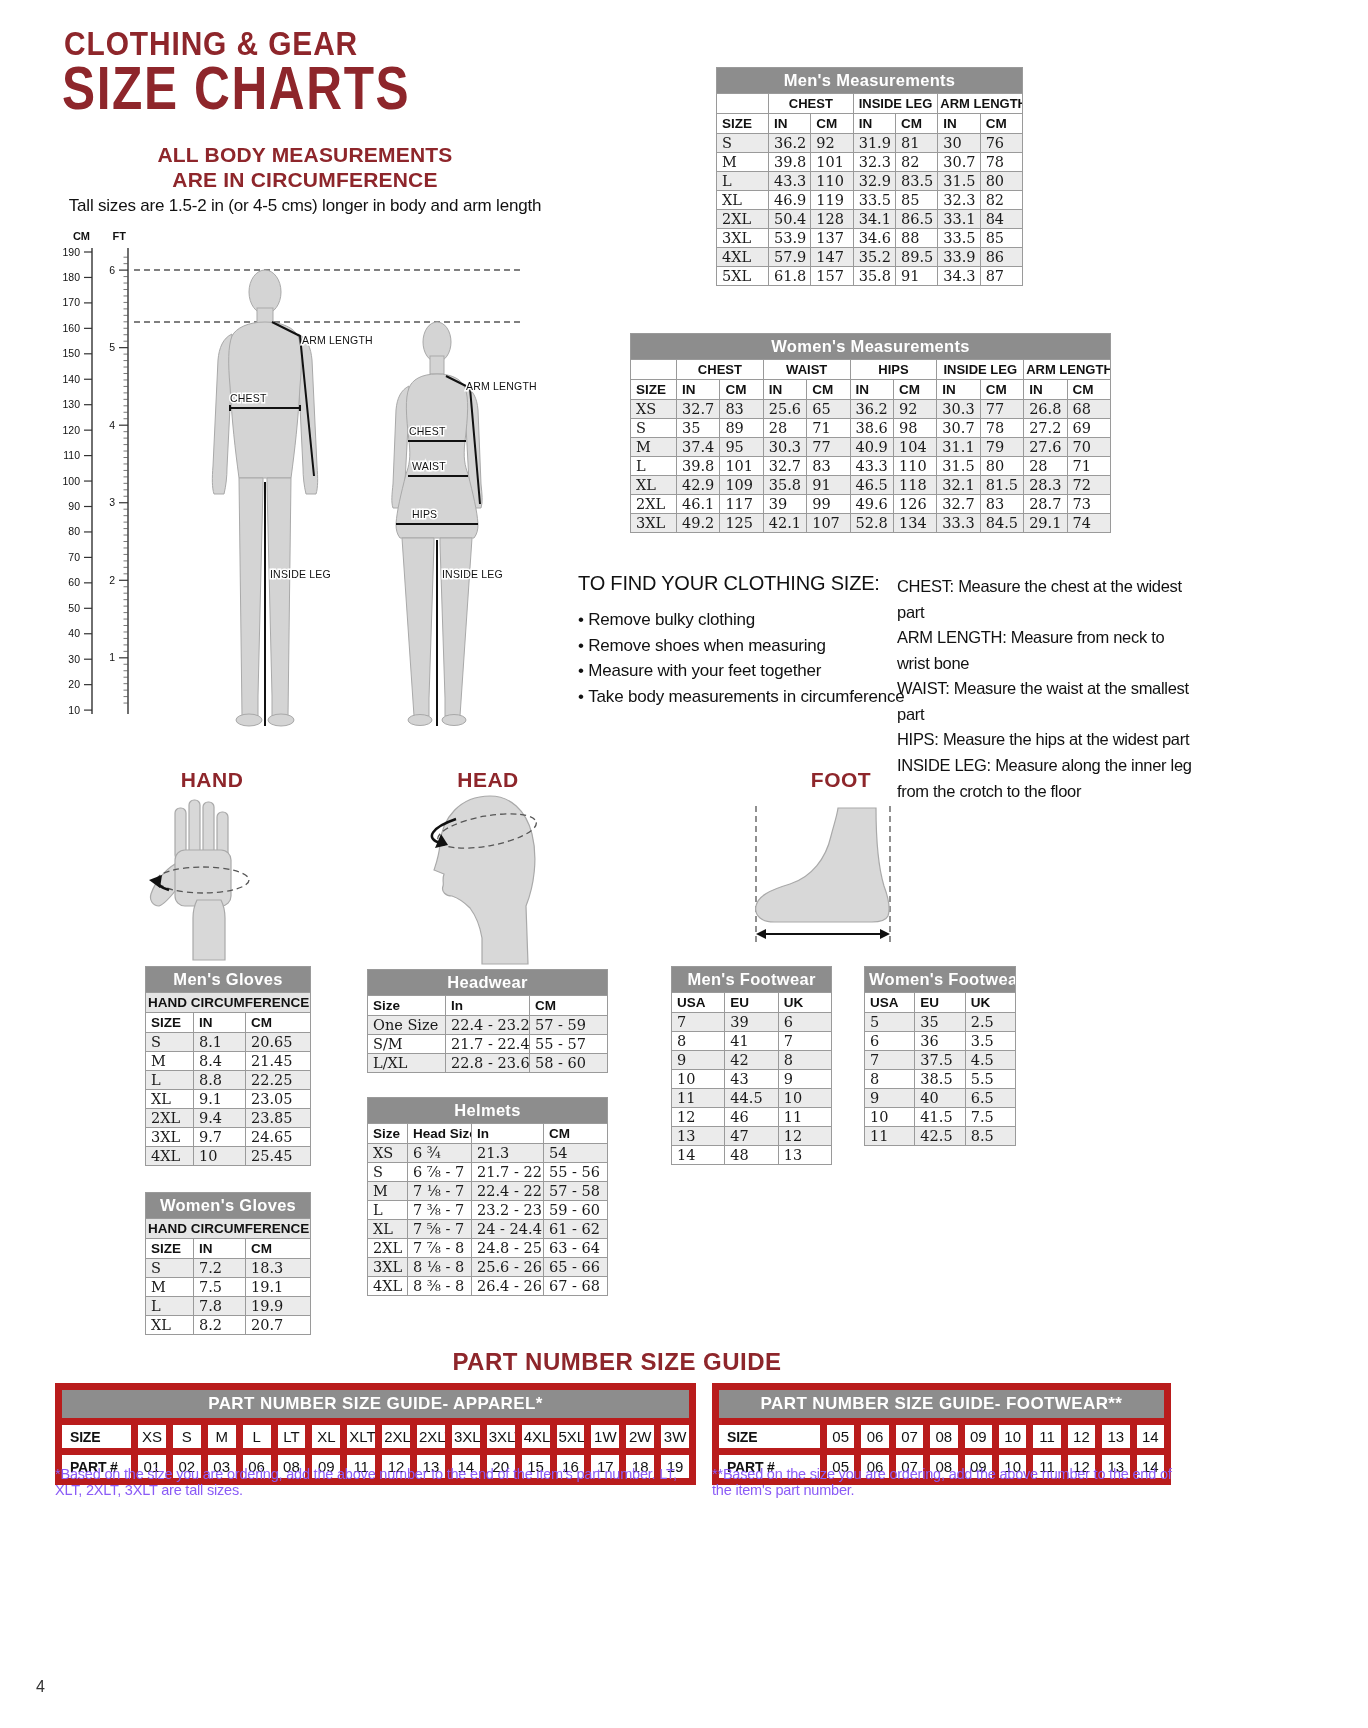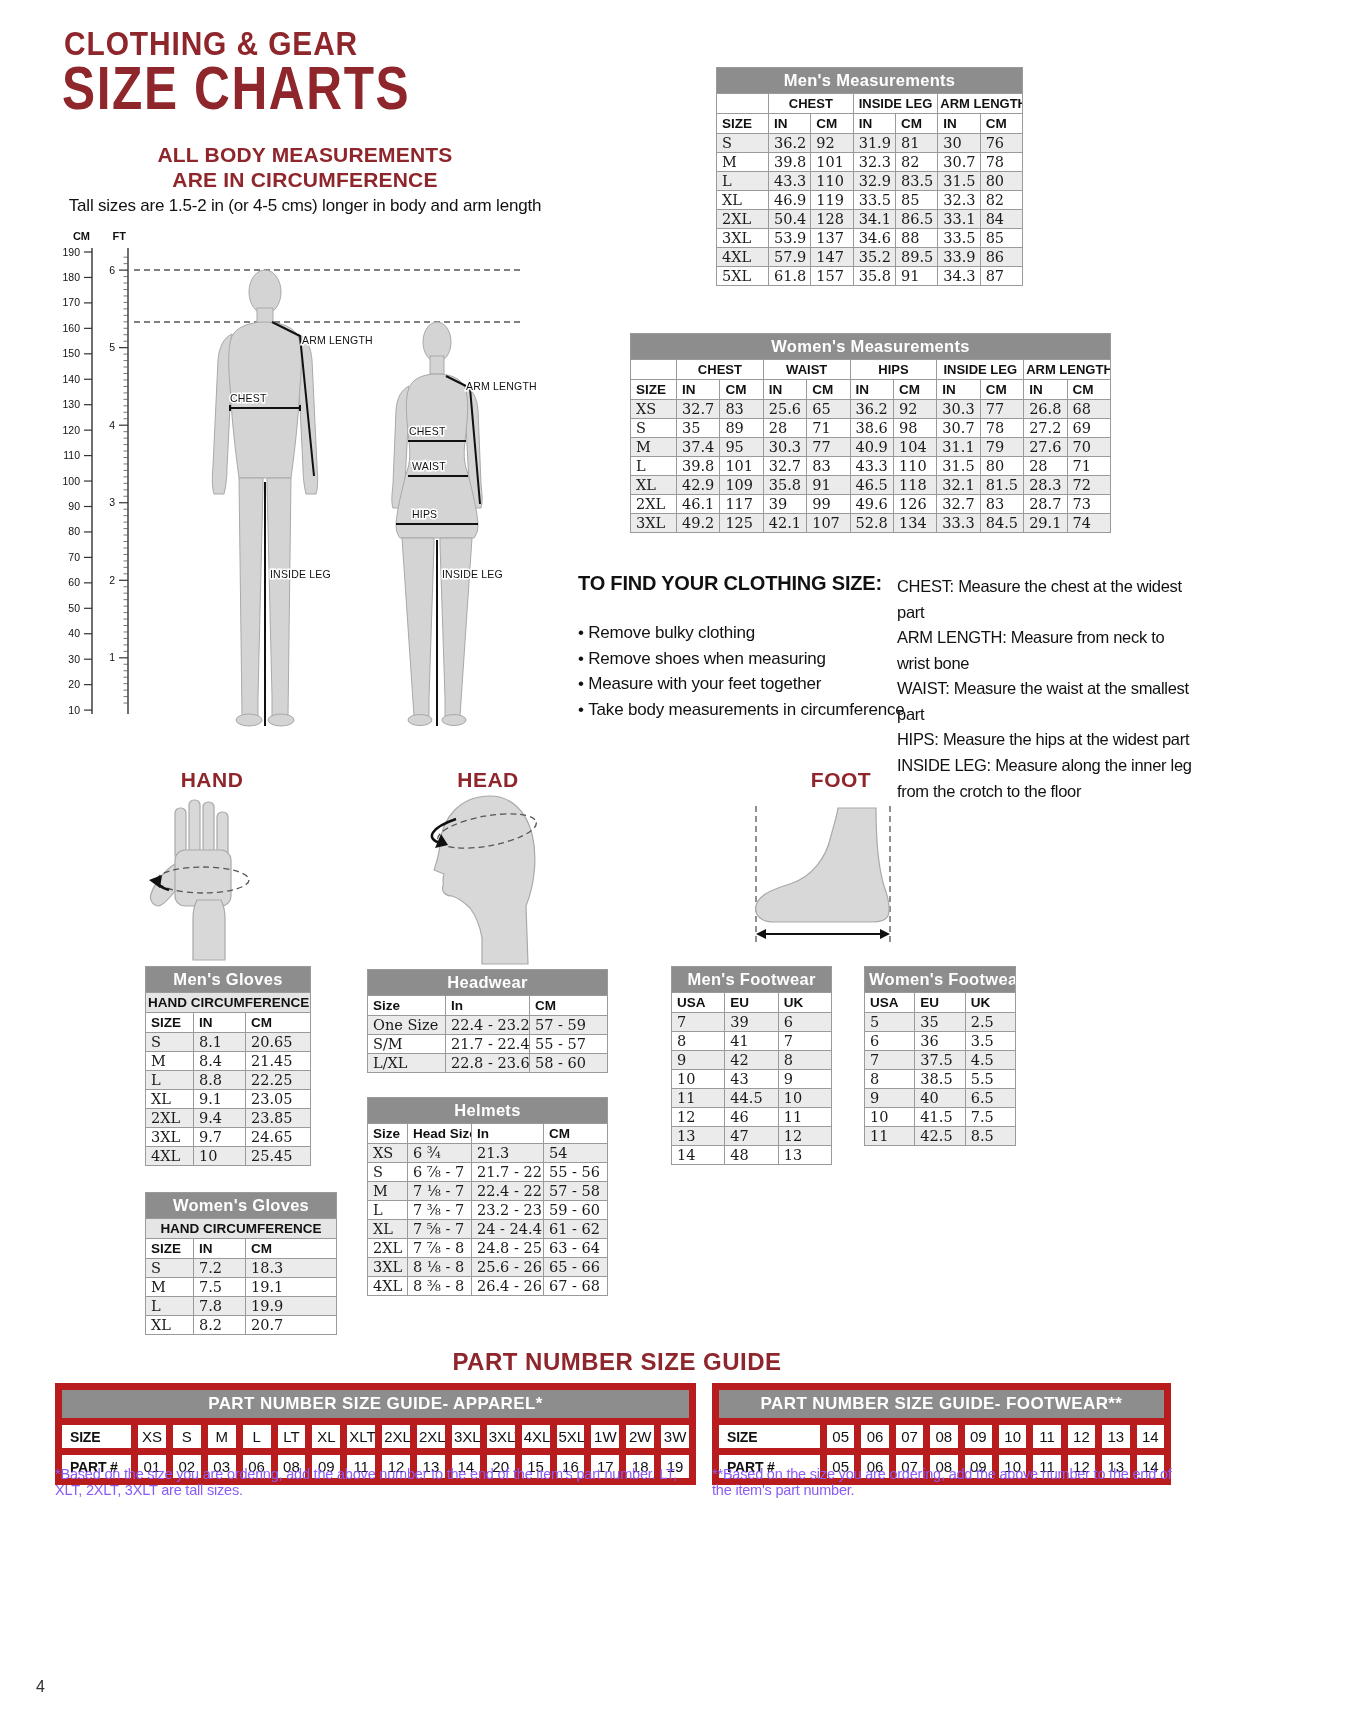--- a/index.html
+++ b/index.html
@@ -31,21 +31,21 @@
   .sz .subhdr{font-weight:bold;font-size:13.5px;text-align:center;background:#e5e5e5;padding:2px;}
 
   
   table.pn{border-collapse:collapse;width:100%;table-layout:fixed;}
   .pn th,.pn td{border:7px solid #b91c1c;padding:3px 2px;overflow:hidden;white-space:nowrap;}
   .pn .titlebar{background:var(--bar);color:#fff;font-weight:bold;font-size:17px;
       text-align:center;letter-spacing:0.4px;padding:4px 2px;}
   .pn td{font-size:15px;text-align:center;background:#fff;}
   .pn td:first-child{font-weight:bold;text-align:left;padding-left:8px;font-size:14px;letter-spacing:-0.2px;}
 
-  .instr-title{font-size:20px;font-weight:bold;letter-spacing:-0.2px;margin-bottom:25px;}
+  .instr-title{font-size:20px;font-weight:normal;letter-spacing:-0.2px;margin-bottom:12px;}
   .bullet{font-size:17px;line-height:1.5;letter-spacing:-0.2px;}
   .bullet::before{content:"\2022\00a0";}
   .defline{font-size:16.5px;line-height:1.55;letter-spacing:-0.3px;}
 
   .footnote{font-size:14.5px;letter-spacing:-0.2px;color:#8b5cf6;}
   .pagenum{font-size:16px;color:#333;}
   .pnheading{font-size:24px;font-weight:bold;color:var(--red);text-align:center;letter-spacing:0.5px;}
 
   
   svg text{font-family:"Liberation Sans",sans-serif;}
@@ -596,21 +596,21 @@
           </tr>
           <tr>
             <td>4XL</td>
             <td>10</td>
             <td>25.45</td>
           </tr>
         </tbody>
     </table>
   </div>
 
-  <div class="abs" style="left:145px;top:1192px;width:192px;">
+  <div class="abs" style="left:145px;top:1192px;width:166px;">
     <table class="sz">
       <colgroup>
           <col style="width:48px">
           <col style="width:52px">
           <col>
         </colgroup>
       <thead>
         <tr>
             <th class="titlebar" colspan="3">Women's Gloves</th>
           </tr>

